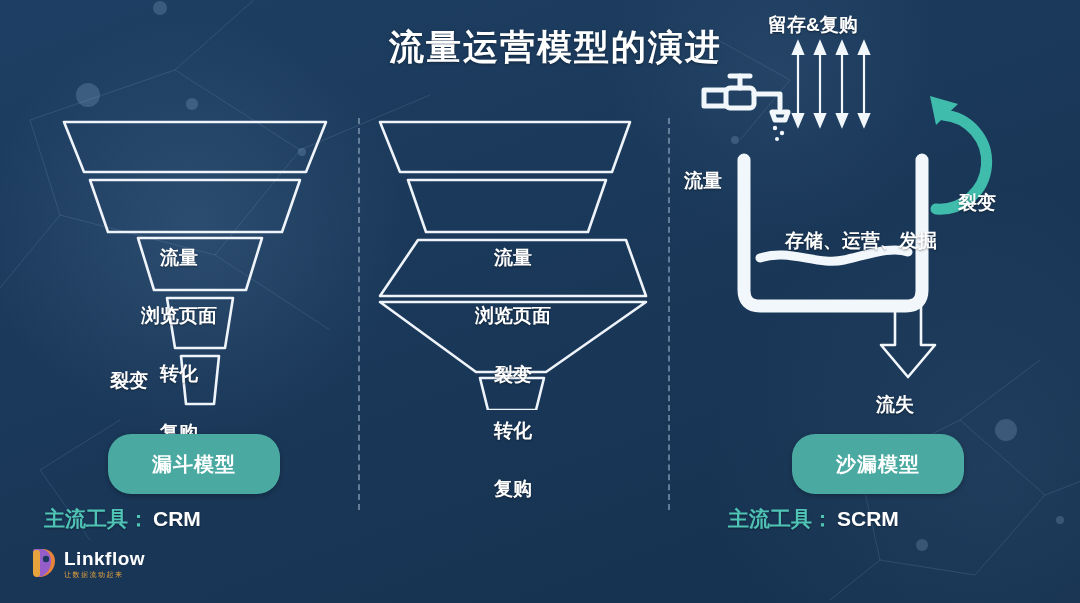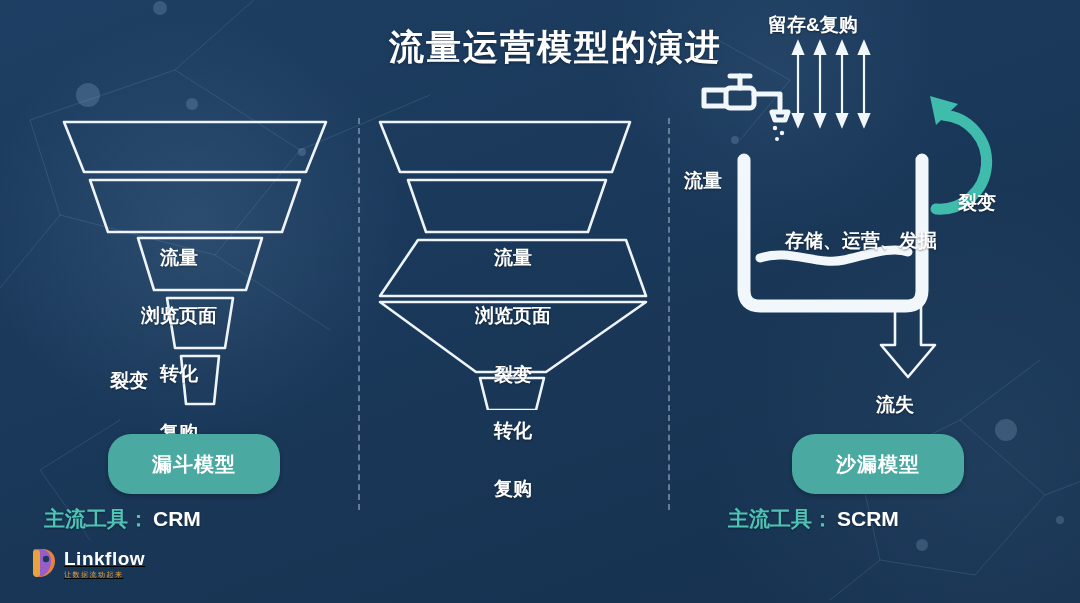--- a/index.html
+++ b/index.html
@@ -92,21 +92,21 @@
     font-weight: bold;
     white-space: nowrap;
     text-shadow: 0 1px 2px rgba(0,0,0,0.35);
   }
   #tool-1 { left: 44px;  top: 505px; }
   #tool-2 { left: 370px; top: 505px; }
   .tool-caption .tool-prefix { color: #4fc3b4; }
   .tool-caption .tool-name   { color: #ffffff; margin-left: 4px; }
 
   
-  #logo { position: absolute; left: 30px; top: 548px; display: flex; align-items: center; text-decoration: underline; }
+  #logo { position: absolute; left: 30px; top: 548px; display: flex; align-items: center; }
   #logo-mark { width: 26px; height: 30px; margin-right: 8px; }
   #logo-text-wrap { display: flex; flex-direction: column; line-height: 1; }
   #logo-word { color: #ffffff; font-size: 19px; font-weight: bold; letter-spacing: 0.5px; }
   #logo-tag  { color: #e8a33d; font-size: 7px; letter-spacing: 1.5px; margin-top: 3px; }
 </style>
 </head>
 <body>
 
 <div id="slide">
 

